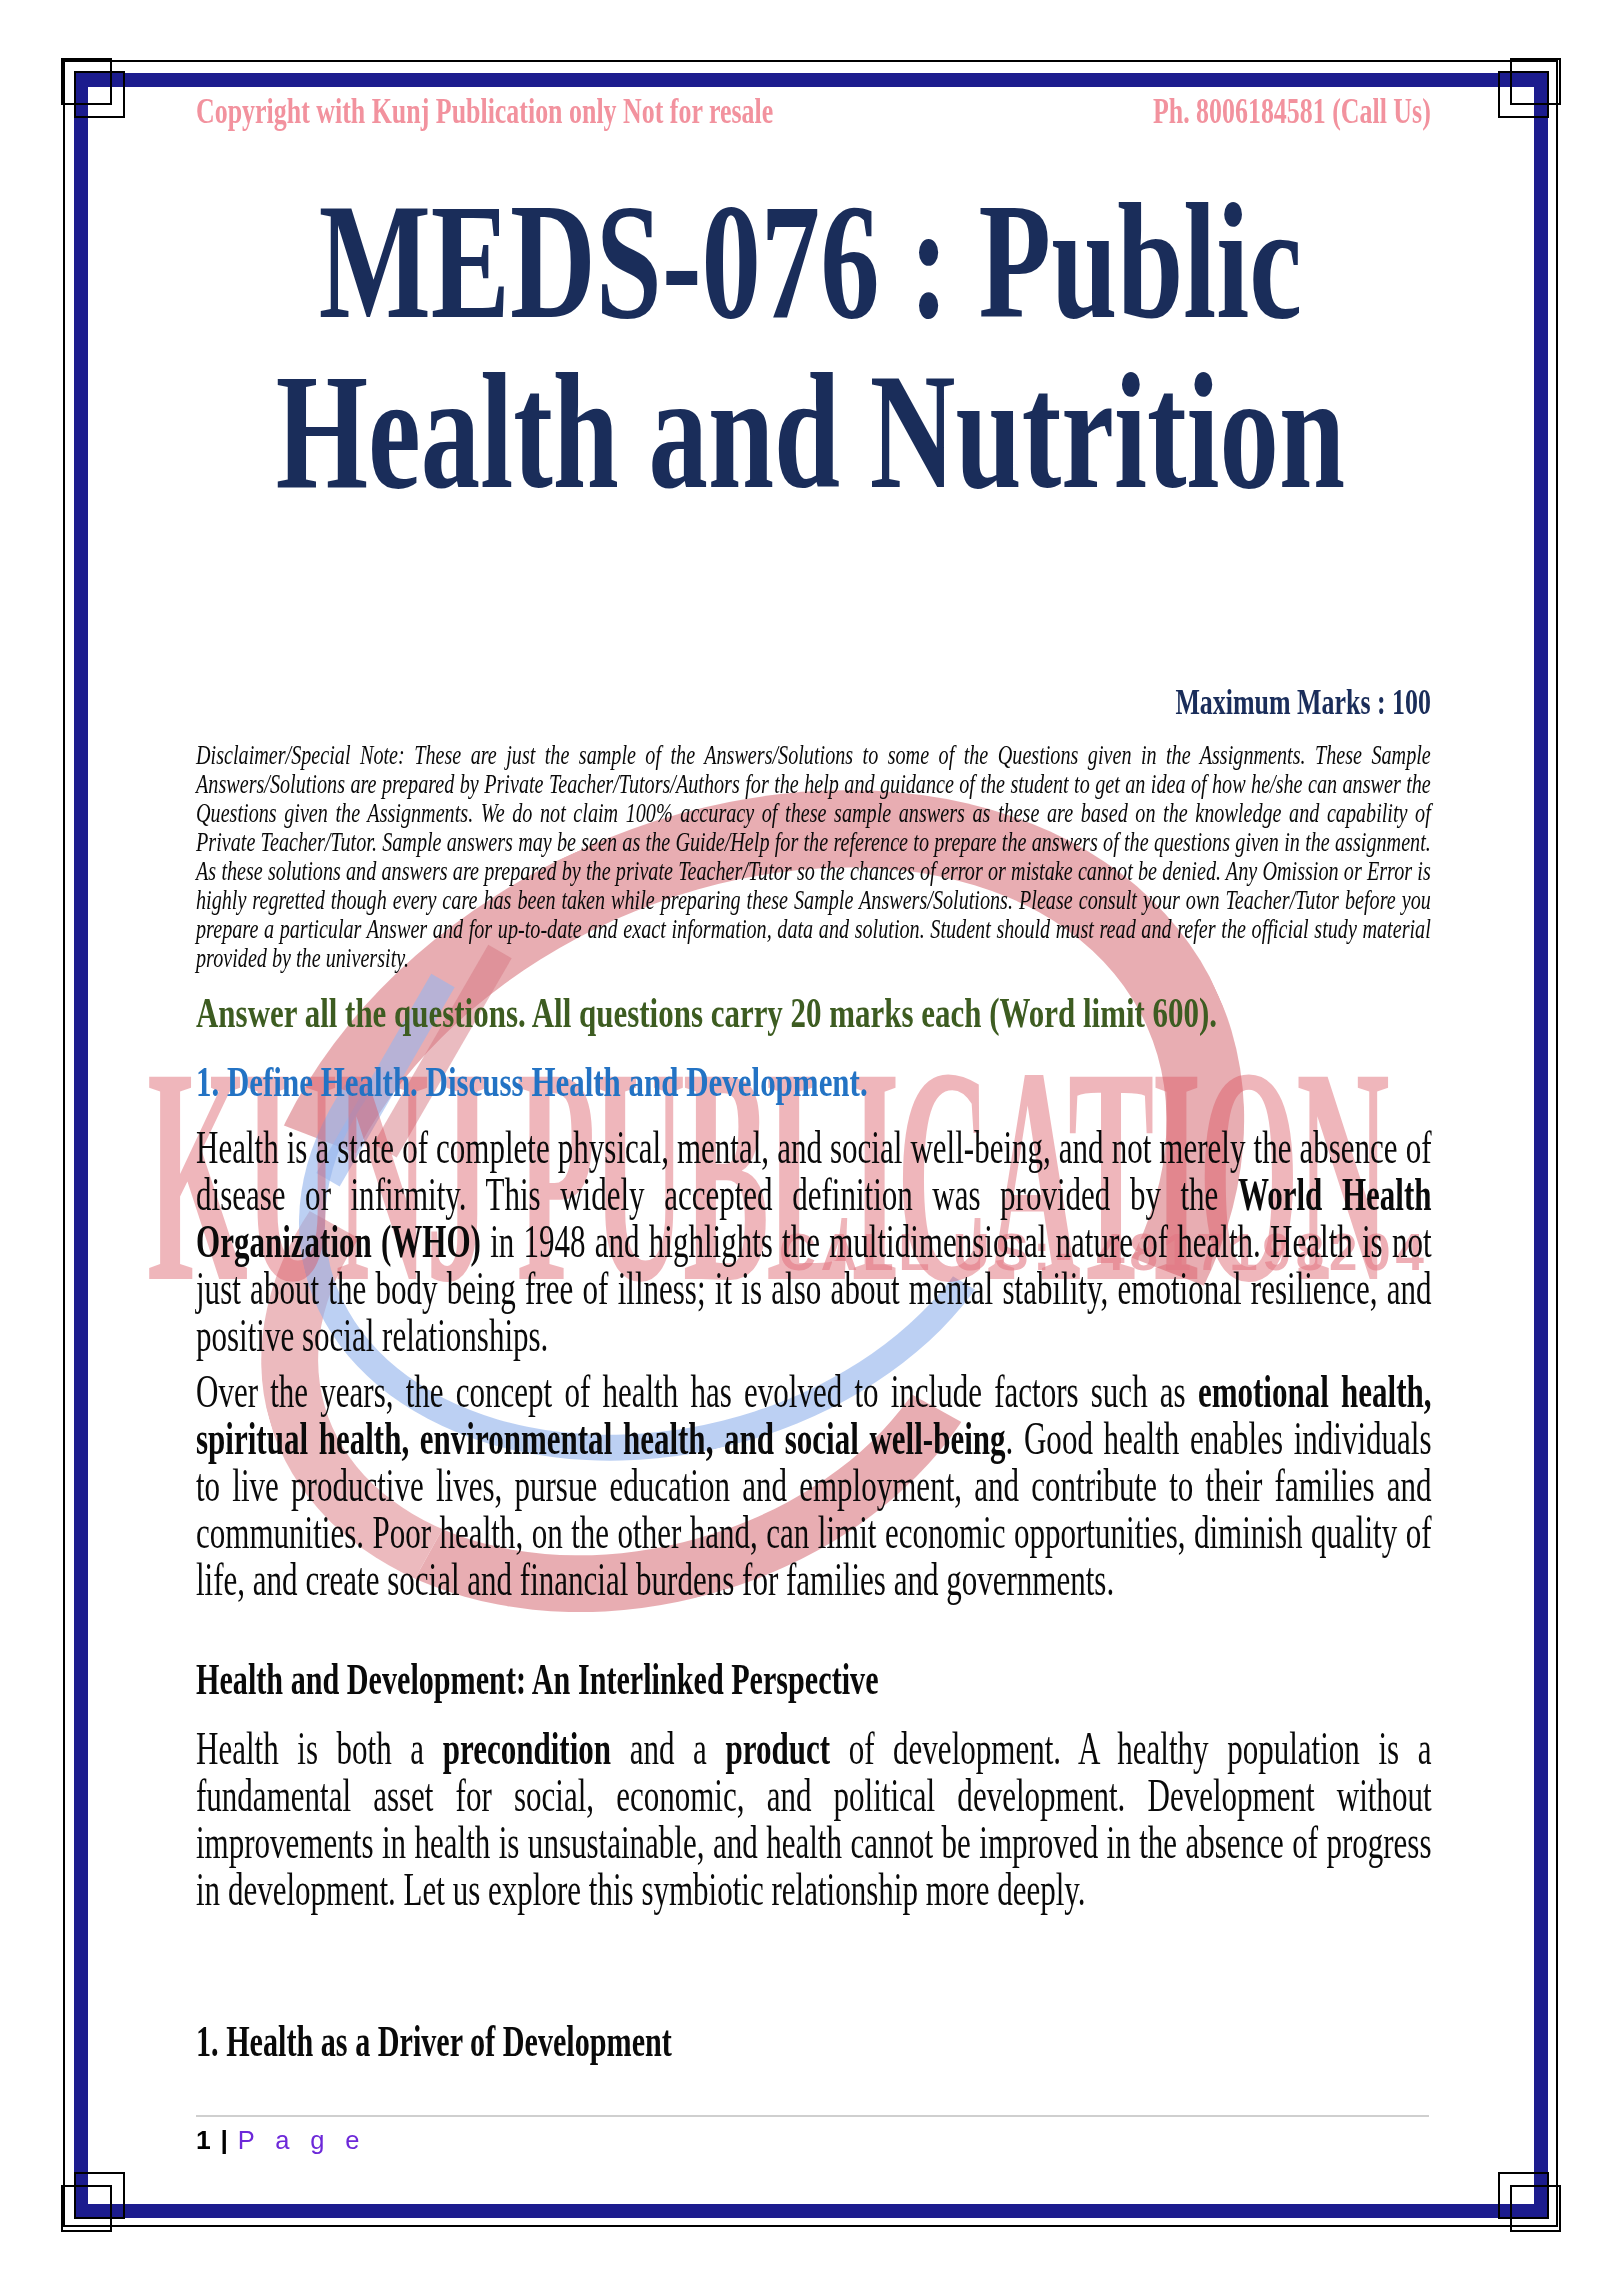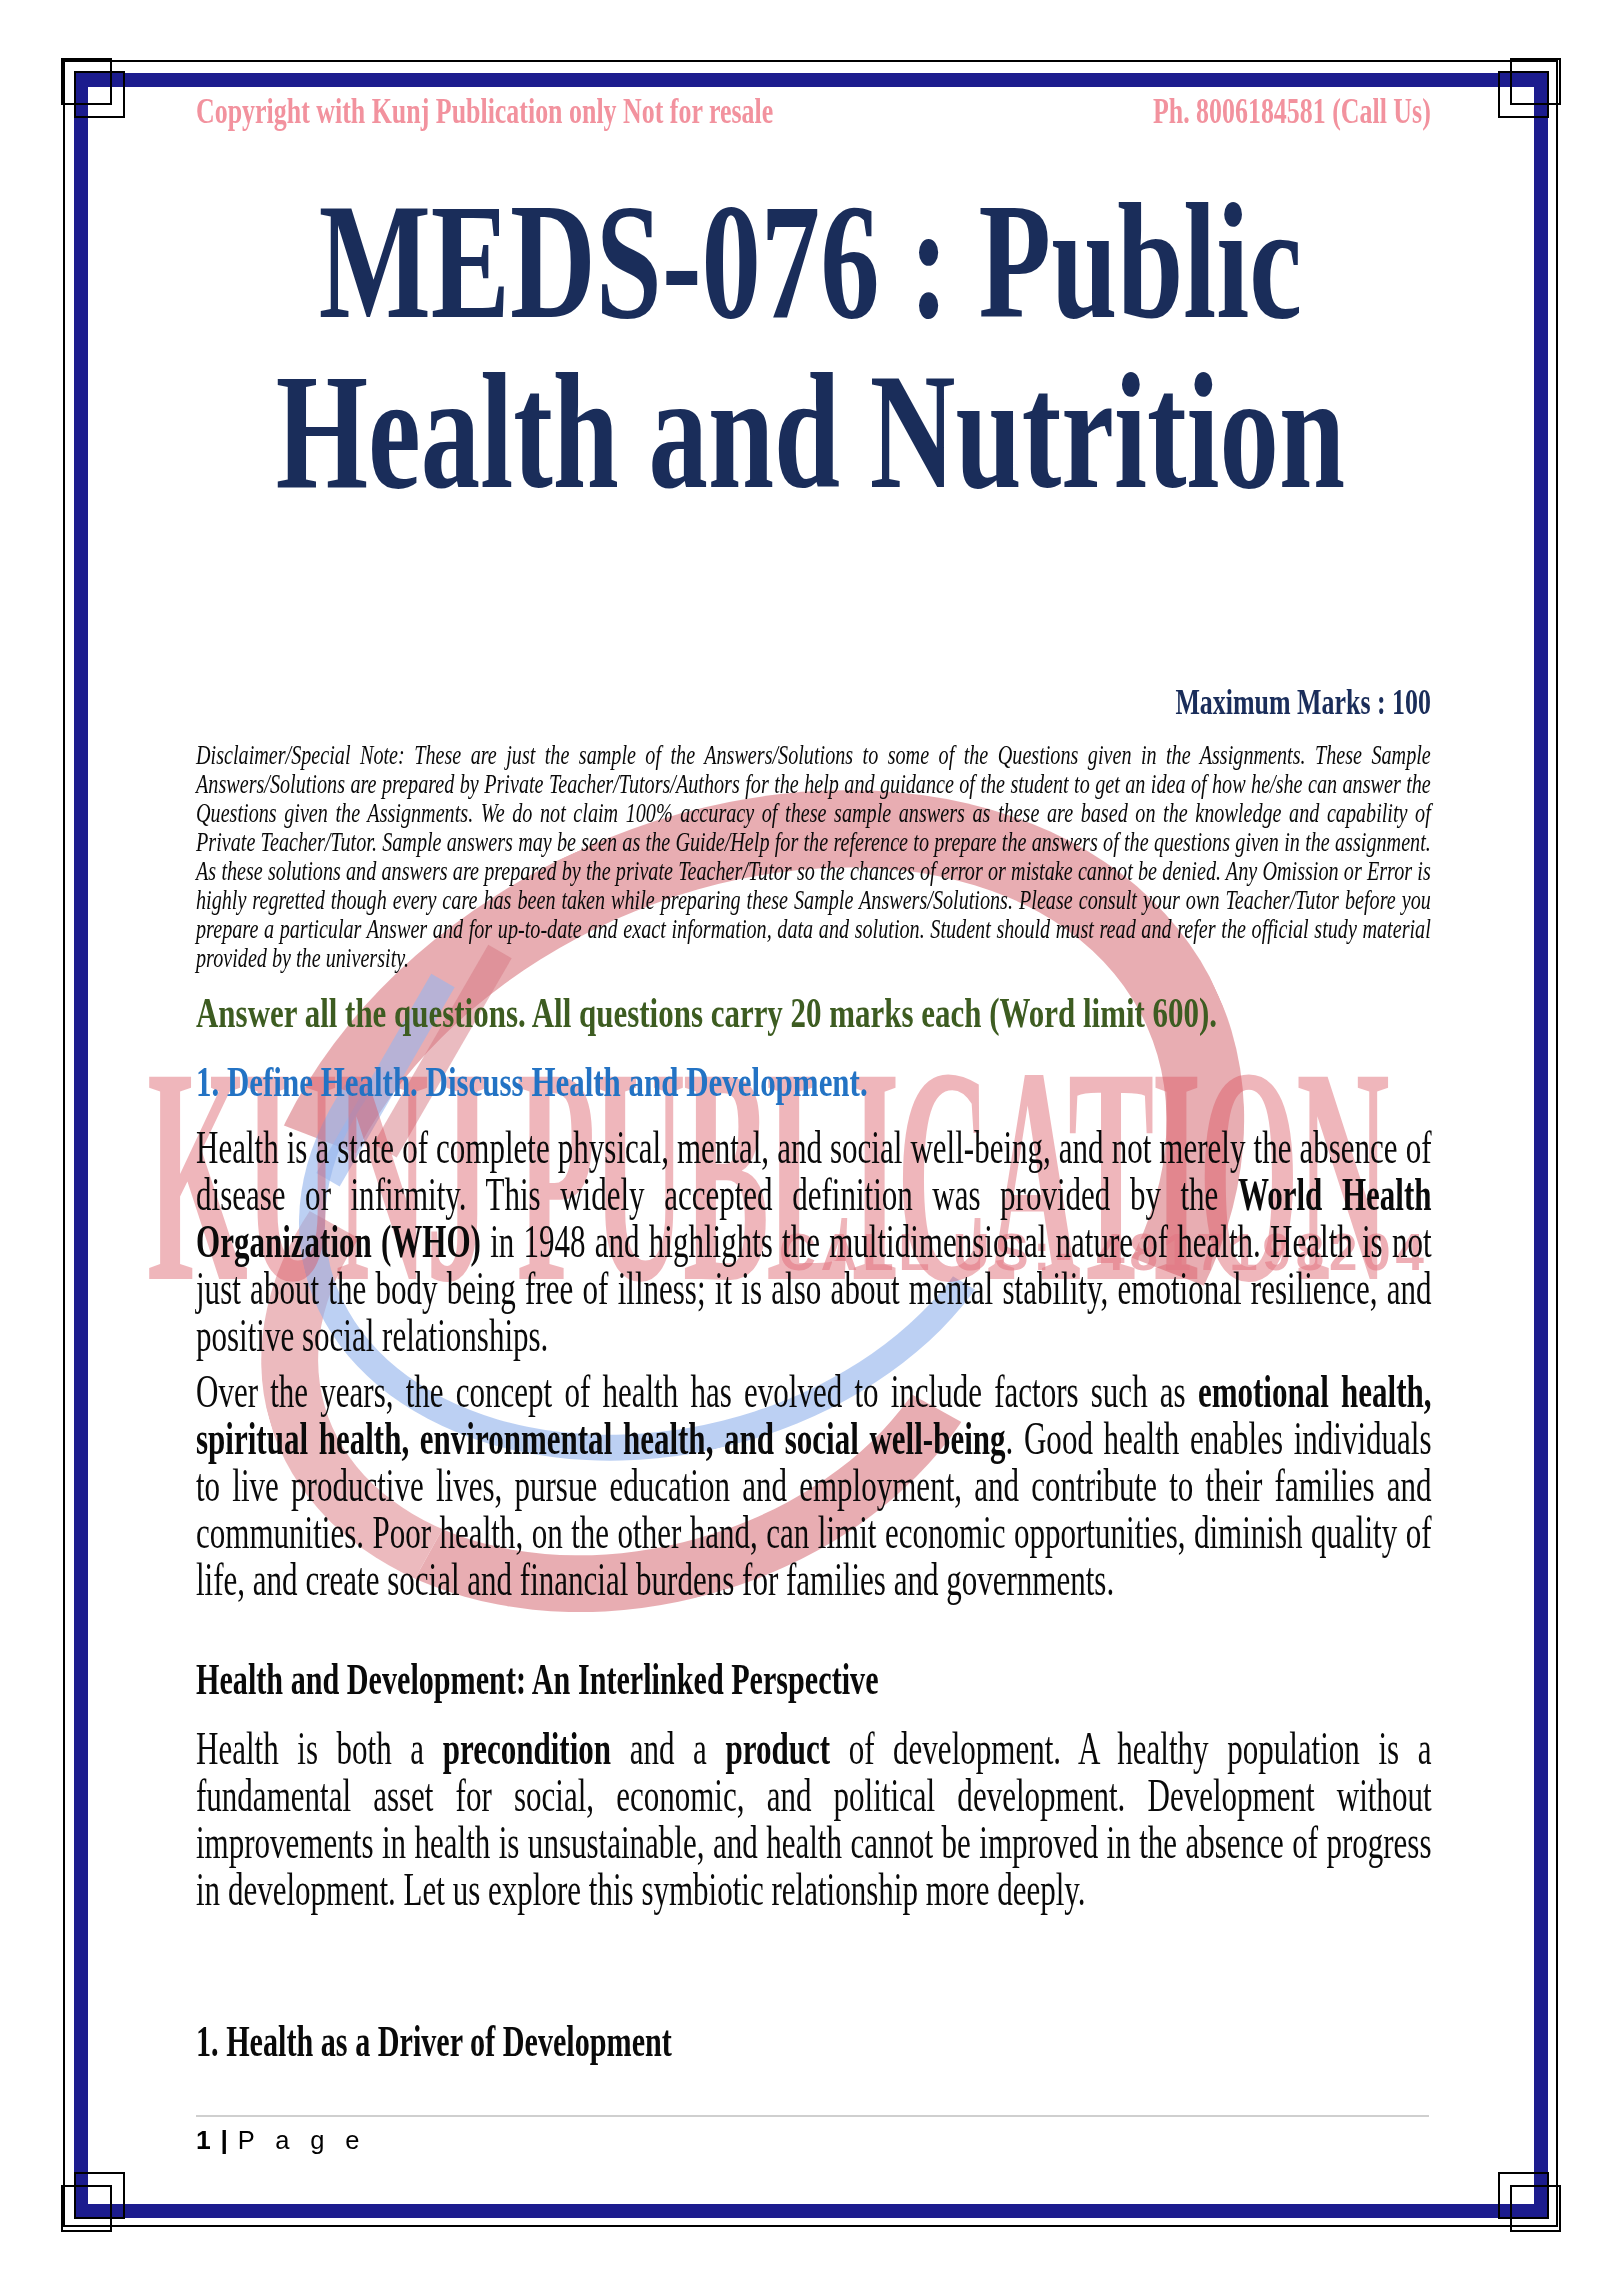--- a/index.html
+++ b/index.html
@@ -61,21 +61,21 @@
   .para1{top:1124px;} .para2{top:1368px;} .para3{top:1725px;}
   .sub-heading{left:196px;transform:scaleX(0.67);transform-origin:0 0;
     font-weight:bold;font-size:45px;color:#0a0a0a;white-space:nowrap;}
   .sub1{top:1653px;} .sub2{top:2015px;}
   .b{font-weight:bold;}
   .footer-rule{top:2115px;left:196px;width:1233px;height:2px;background:#cfcfcf;}
   .footer{top:2125px;left:196px;font-family:"Liberation Sans","DejaVu Sans",sans-serif;
     font-size:26.5px;color:#000;display:flex;align-items:baseline;gap:9.8px;}
   .footer .num{font-weight:bold;}
   .footer .sep{font-weight:bold;}
-  .footer .lbl{color:#000000;letter-spacing:6.9px;font-size:25.5px;}
+  .footer .lbl{color:#6d28d9;letter-spacing:6.9px;font-size:25.5px;}
 </style>
 </head>
 <body>
 
 <div class="page">
 
   <div class="watermark">
     <div class="wm-arc-red"></div>
     <div class="wm-arc-red2"></div>
     <div class="wm-arc-blue"></div>

